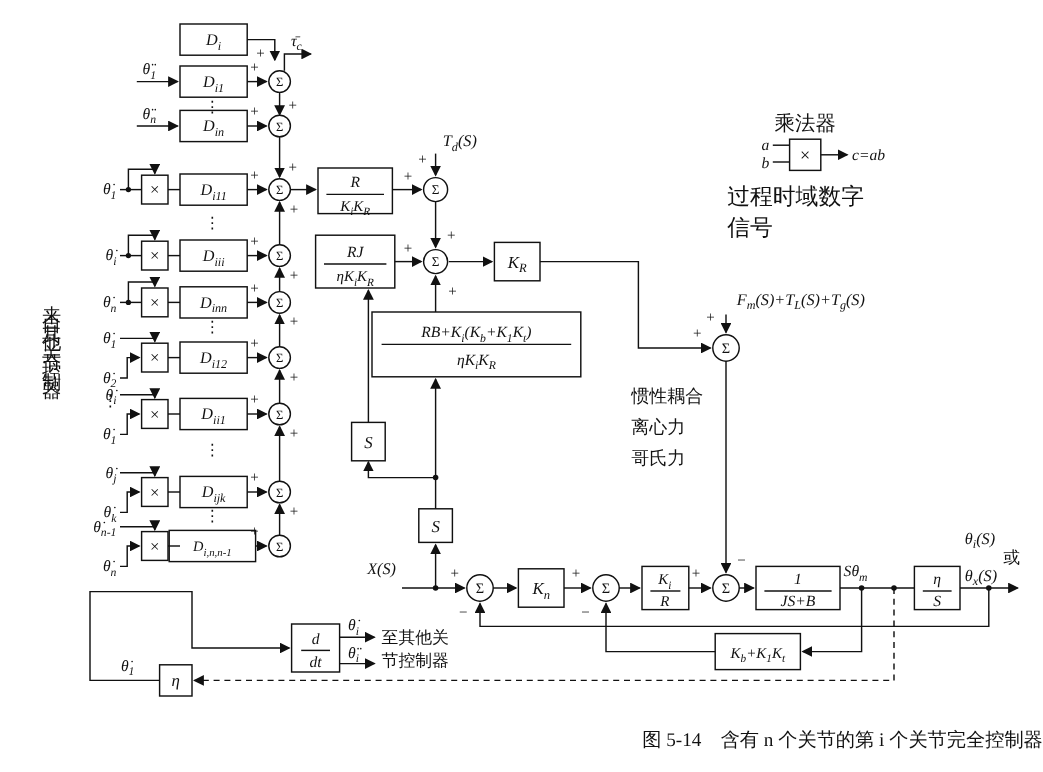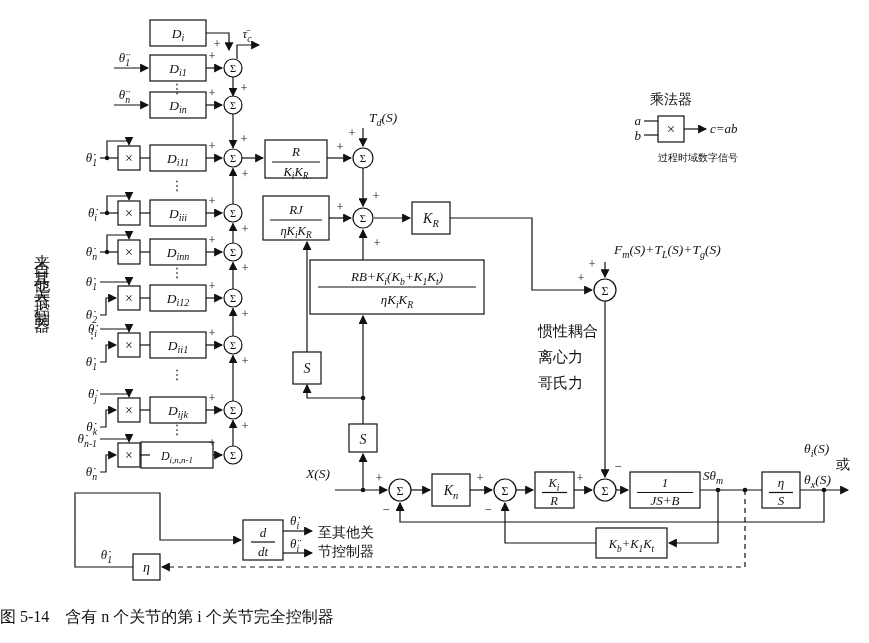--- a/index.html
+++ b/index.html
@@ -2,21 +2,21 @@
 <html><head>
 <meta charset="utf-8">
 <style>
   html,body{margin:0;padding:0;background:#fff;}
   .stage{position:relative;width:869px;height:643px;background:#fff;overflow:hidden;
          font-family:"Liberation Serif",serif;color:#111;}
   .stage svg{position:absolute;left:0;top:0;}
   .cjk-abs{position:absolute;font-family:"Liberation Sans","DejaVu Sans",sans-serif;
            color:#111;white-space:pre-line;}
   .vtext{writing-mode:vertical-lr;text-orientation:upright;}
-  .caption{position:absolute;left:0;top:607px;width:869px;text-align:left;font-size:16px;
+  .caption{position:absolute;left:0;top:607px;width:869px;text-align:right;font-size:16px;
            font-family:"Liberation Serif","DejaVu Serif",serif;color:#111;}
   
   .blk{fill:#fff;stroke:#111;stroke-width:1.2;}
   .w{stroke:#111;stroke-width:1.2;fill:none;}
   .dashed{stroke-dasharray:5 4;}
   .dot{fill:#111;stroke:none;}
   text{fill:#111;}
   .m{font-family:"Liberation Serif","DejaVu Serif",serif;font-style:italic;}
   .sg{font-family:"Liberation Serif","DejaVu Serif",serif;font-style:normal;}
   .cjk{font-family:"Liberation Sans","DejaVu Sans",sans-serif;font-style:normal;}
@@ -342,21 +342,21 @@
         <text x="177" y="93" class="sg" font-size="13" text-anchor="middle">⋮</text>
         <text x="177" y="190" class="sg" font-size="13" text-anchor="middle">⋮</text>
         <text x="177" y="277" class="sg" font-size="13" text-anchor="middle">⋮</text>
         <text x="177" y="379" class="sg" font-size="13" text-anchor="middle">⋮</text>
         <text x="177" y="434" class="sg" font-size="13" text-anchor="middle">⋮</text>
         <text x="92" y="338" class="sg" font-size="13" text-anchor="middle">⋮</text>
       </g>
   </svg>
 
   <div class="cjk-abs vtext" style="left:31px;top:241px;font-size:16px;letter-spacing:8px;">来自其他关节控制器</div>
-  <div class="cjk-abs" style="left:526px;top:318px;font-size:15px;line-height:26px;margin-left:12px;">惯性耦合
+  <div class="cjk-abs" style="left:526px;top:318px;font-size:15px;line-height:26px;">惯性耦合
 离心力
 哥氏力</div>
   <div class="cjk-abs" style="left:318px;top:523px;font-size:14px;line-height:19px;font-family:Liberation Serif, serif;">至其他关
 节控制器</div>
-  <div class="cjk-abs" style="left:627px;top:91px;width:88px;text-align:center;font-size:14px;">乘法器</div>
-  <div class="cjk-abs" style="left:606px;top:151px;width:132px;text-align:right;font-size:10px;">过程时域数字信号</div>
+  <div class="cjk-abs" style="left:627px;top:91px;width:88px;text-align:center;font-size:17px;">乘法器</div>
+  <div class="cjk-abs" style="left:606px;top:151px;width:132px;text-align:left;font-size:19px;">过程时域数字信号</div>
   <div class="caption">图 5-14　含有 n 个关节的第 i 个关节完全控制器</div>
 </div>
 
 </body></html>

